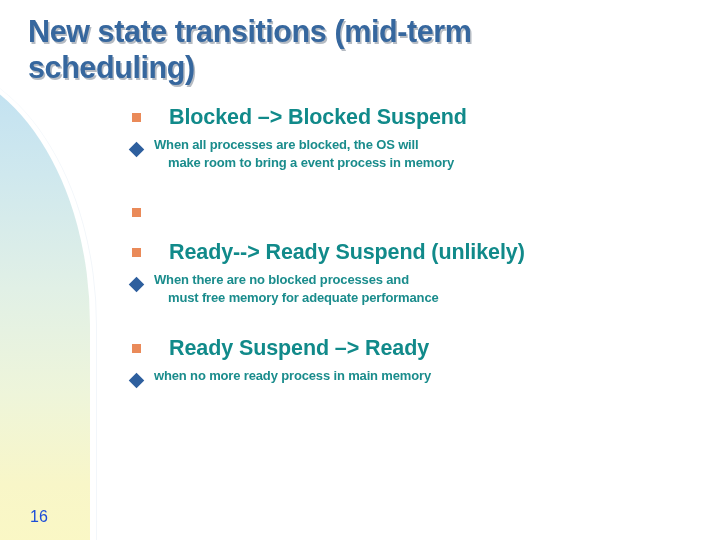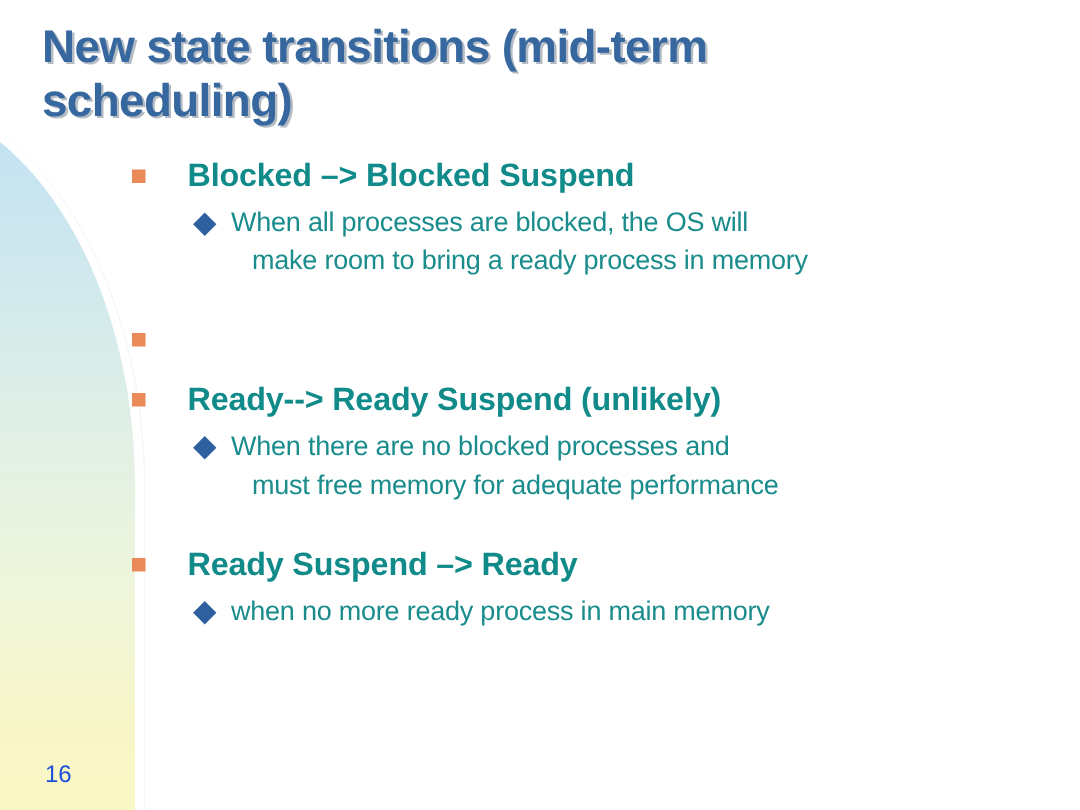--- a/index.html
+++ b/index.html
@@ -83,20 +83,21 @@
     position: relative;
   }
 
   
   .lvl1 {
     position: relative;
     display: flex;
     align-items: flex-start;
     padding-left: 88px;
     margin-bottom: 2px;
+    margin-left: 44px;
   }
   .lvl1-bullet {
     flex: 0 0 auto;
     width: 9px;
     height: 9px;
     background: #ea8a59;
     margin-top: 9px;
     margin-right: 0;
   }
   .lvl1-text {
@@ -122,22 +123,22 @@
     flex: 0 0 auto;
     width: 11px;
     height: 11px;
     background: #2e5f9e;
     transform: rotate(45deg);
     margin-top: 8px;
   }
   .lvl2-text {
     flex: 1 1 auto;
     padding-left: 12px;
-    font-size: 18px;
-    font-weight: normal;
+    font-size: 13px;
+    font-weight: bold;
     color: #1a8c8c;
     line-height: 1.42;
     letter-spacing: -0.15px;
     text-indent: 0;
   }
   .lvl2-text .l2 {
     display: block;
     padding-left: 14px;
   }
 
@@ -172,21 +173,21 @@
 
     <div class="group g1">
       <div class="lvl1">
         <span class="lvl1-bullet"></span>
         <span class="lvl1-text">Blocked –&gt; Blocked Suspend</span>
       </div>
       <div class="lvl2">
         <span class="lvl2-bullet"></span>
         <span class="lvl2-text">
           <span>When all processes are blocked, the OS will</span>
-          <span class="l2">make room to bring a ready process in memory</span>
+          <span class="l2">make room to bring a event process in memory</span>
         </span>
       </div>
     </div>
 
     <div class="group g2">
       <div class="lvl1">
         <span class="lvl1-bullet"></span>
       </div>
     </div>
 

